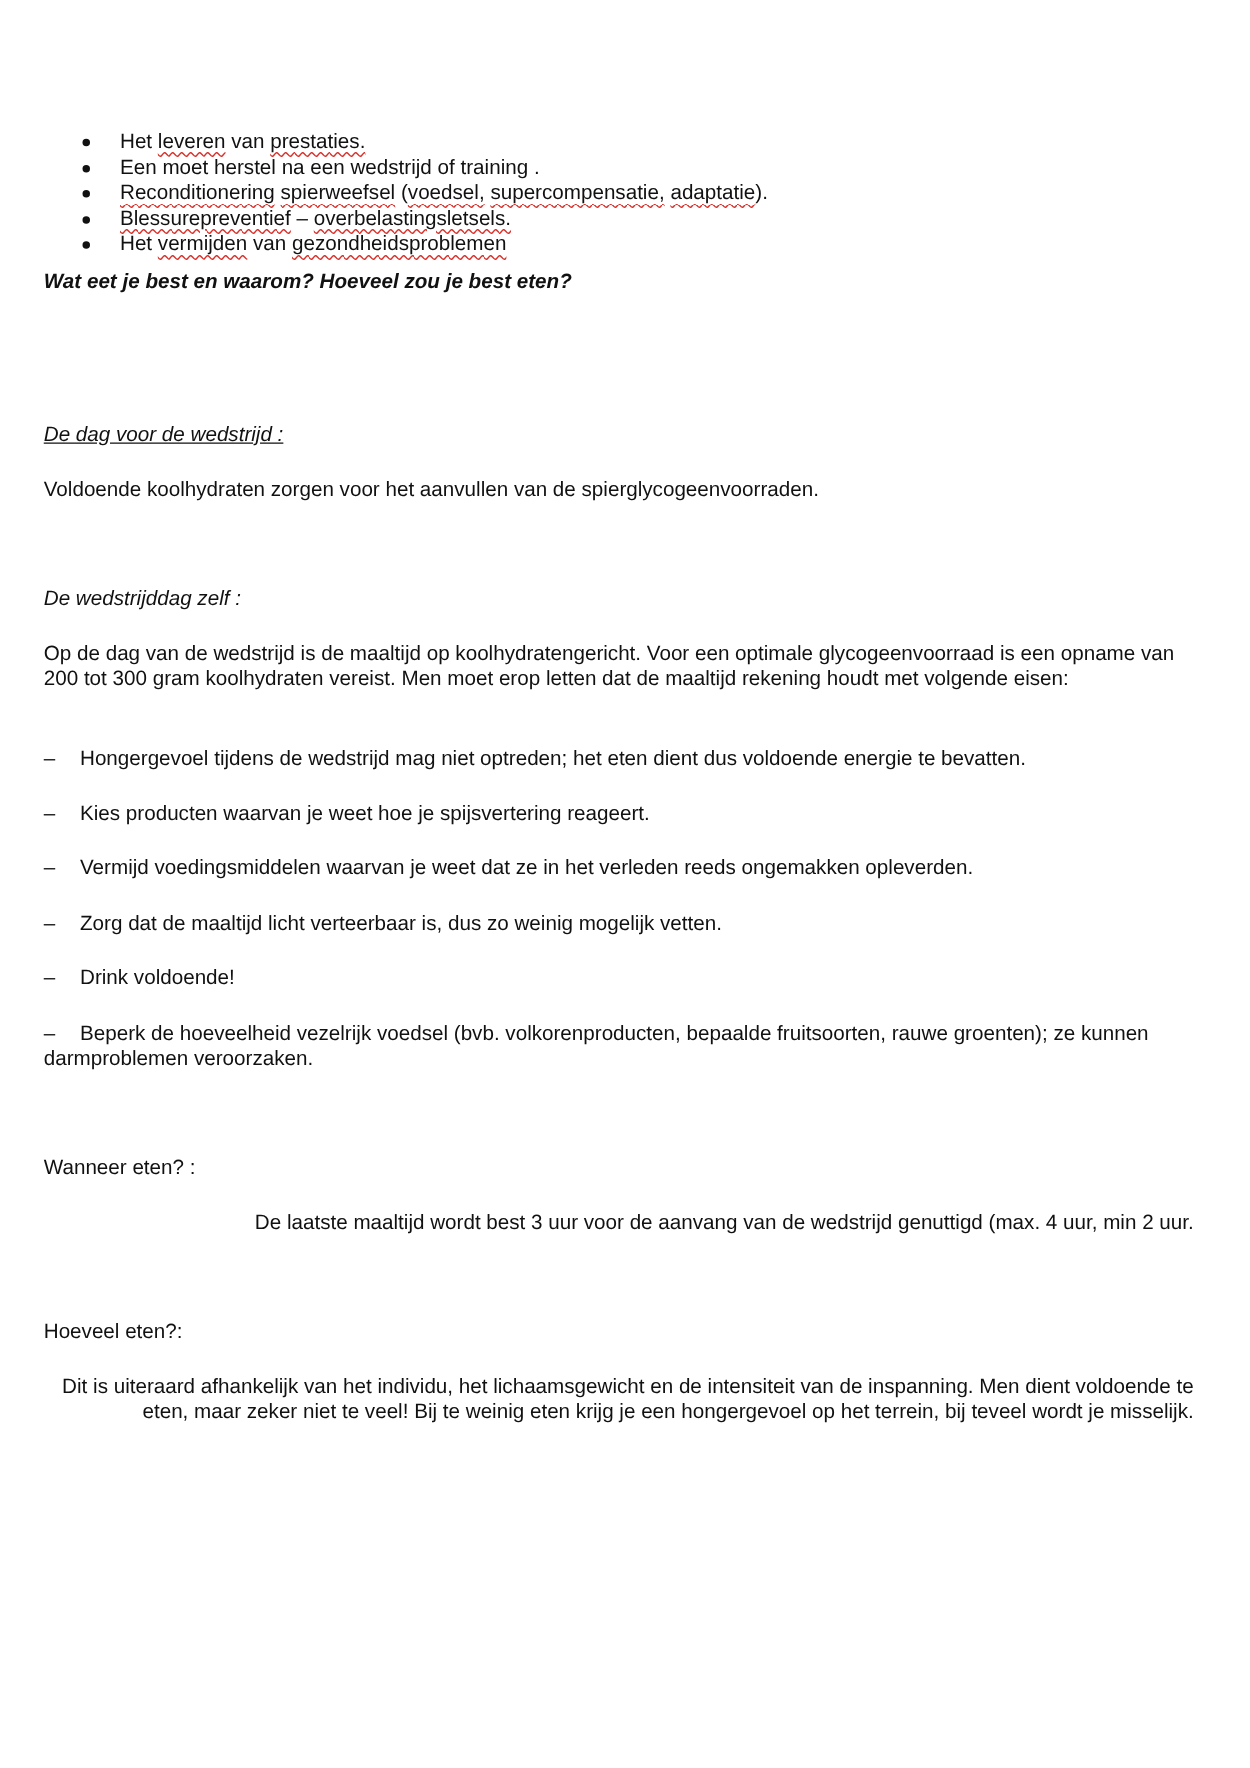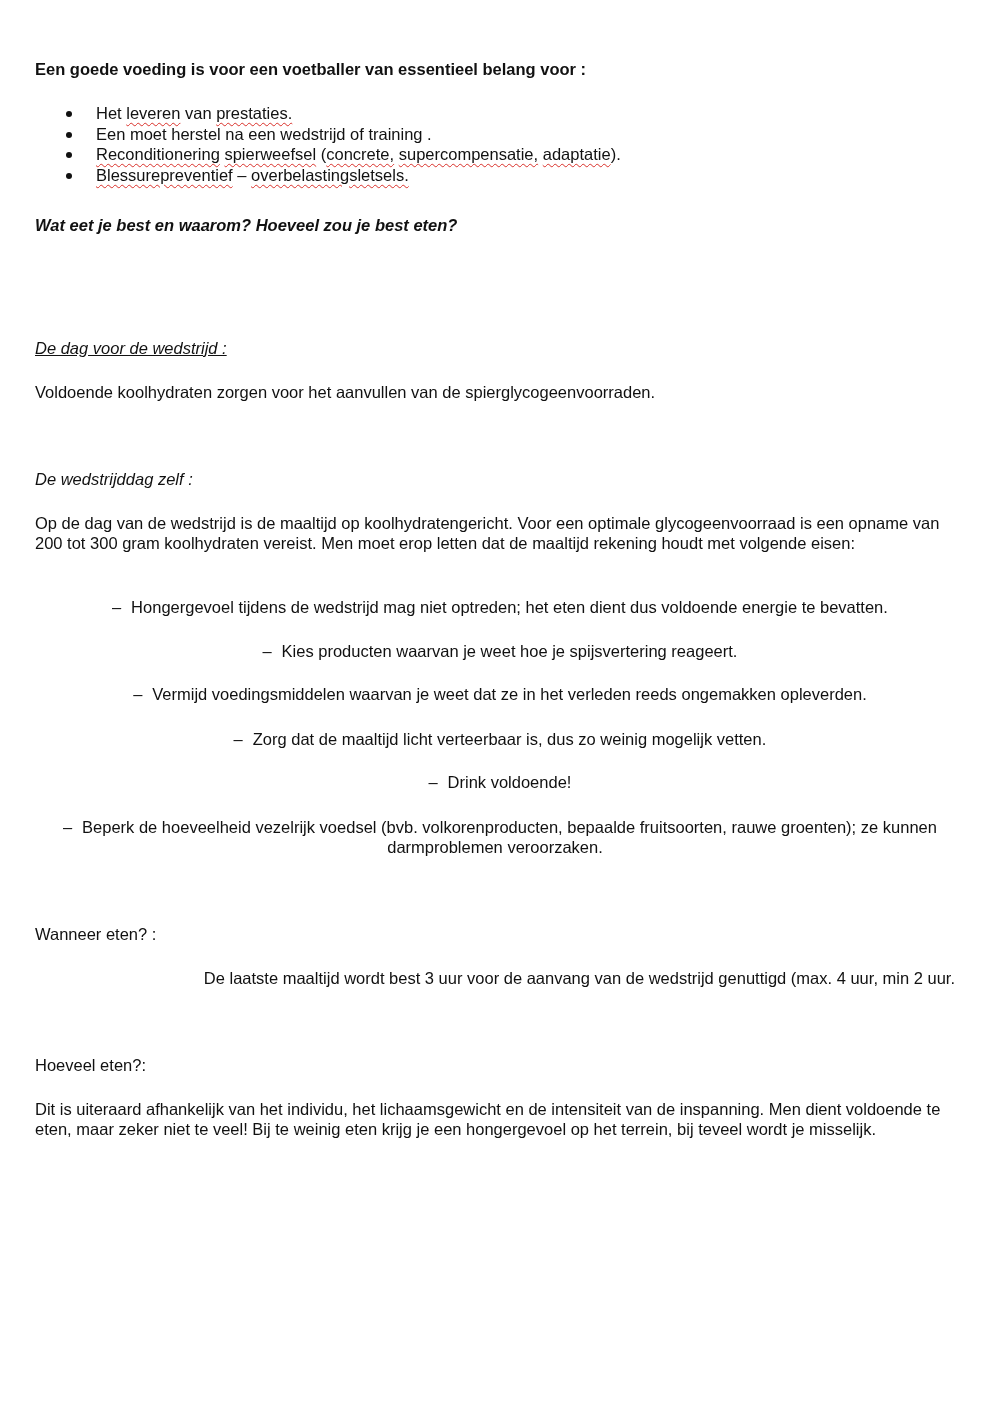--- a/index.html
+++ b/index.html
@@ -61,39 +61,38 @@
     .sp {
       text-decoration: underline wavy #d9302a;
       text-decoration-thickness: 1px;
       text-underline-offset: 3px;
     }
     .dash-item {
       position: absolute;
       left: 35px;
       width: 920px;
       margin: 0;
-      text-align: center;
     }
     .dash-item .dash {
       display: inline-block;
       width: 29px;
     }
   </style>
 </head>
 <body>
 
 <div class="page">
 
-  <p class="blk bold" style="top:59px;">Een goede voeding is voor een voetballer van essentieel belang voor :</p>
 
   <ul class="bullets">
     <li><span class="dot"></span><span class="bl"><span>Het </span><span class="sp">leveren</span><span> van </span><span class="sp">prestaties.</span></span></li>
     <li><span class="dot"></span><span class="bl"><span>Een moet herstel na een wedstrijd of training .</span></span></li>
-    <li><span class="dot"></span><span class="bl"><span class="sp">Reconditionering</span><span> </span><span class="sp">spierweefsel</span><span> (</span><span class="sp">concrete,</span><span> </span><span class="sp">supercompensatie,</span><span> </span><span class="sp">adaptatie</span><span>).</span></span></li>
+    <li><span class="dot"></span><span class="bl"><span class="sp">Reconditionering</span><span> </span><span class="sp">spierweefsel</span><span> (</span><span class="sp">voedsel,</span><span> </span><span class="sp">supercompensatie,</span><span> </span><span class="sp">adaptatie</span><span>).</span></span></li>
     <li><span class="dot"></span><span class="bl"><span class="sp">Blessurepreventief</span><span> – </span><span class="sp">overbelastingsletsels.</span></span></li>
+    <li><span class="dot"></span><span class="bl"><span>Het </span><span class="sp">vermijden</span><span> van </span><span class="sp">gezondheidsproblemen</span></span></li>
   </ul>
 
   <p class="blk bolditalic" style="top:215px;">Wat eet je best en waarom? Hoeveel zou je best eten?</p>
 
 
   <p class="blk italic" style="top:338px;text-decoration:underline;">De dag voor de wedstrijd :</p>
 
   <p class="blk" style="top:382px;">Voldoende koolhydraten zorgen voor het aanvullen van de spierglycogeenvoorraden.</p>
 
   <p class="blk italic" style="top:469px;">De wedstrijddag zelf :</p>
@@ -111,15 +110,15 @@
   <p class="dash-item" style="top:772px;"><span class="dash">–</span><span>Drink voldoende!</span></p>
 
   <p class="dash-item" style="top:817px;"><span class="dash">–</span><span>Beperk de hoeveelheid vezelrijk voedsel (bvb. volkorenproducten, bepaalde fruitsoorten, rauwe groenten); ze kunnen darmproblemen veroorzaken.</span></p>
 
   <p class="blk" style="top:924px;">Wanneer eten? :</p>
 
   <p class="blk" style="top:968px;text-align:right;">De laatste maaltijd wordt best 3 uur voor de aanvang van de wedstrijd genuttigd (max. 4 uur, min 2 uur.</p>
 
   <p class="blk" style="top:1055px;">Hoeveel eten?:</p>
 
-  <p class="blk" style="top:1099px;">Dit is uiteraard afhankelijk van het individu, het lichaamsgewicht en de intensiteit van de inspanning. Men dient voldoende te eten, maar zeker niet te veel! Bij te weinig eten krijg je een hongergevoel op het terrein, bij teveel wordt je misselijk.</p>
+  <p class="blk" style="top:1099px;text-align:right;">Dit is uiteraard afhankelijk van het individu, het lichaamsgewicht en de intensiteit van de inspanning. Men dient voldoende te eten, maar zeker niet te veel! Bij te weinig eten krijg je een hongergevoel op het terrein, bij teveel wordt je misselijk.</p>
 
 </div>
 
 </body></html>

